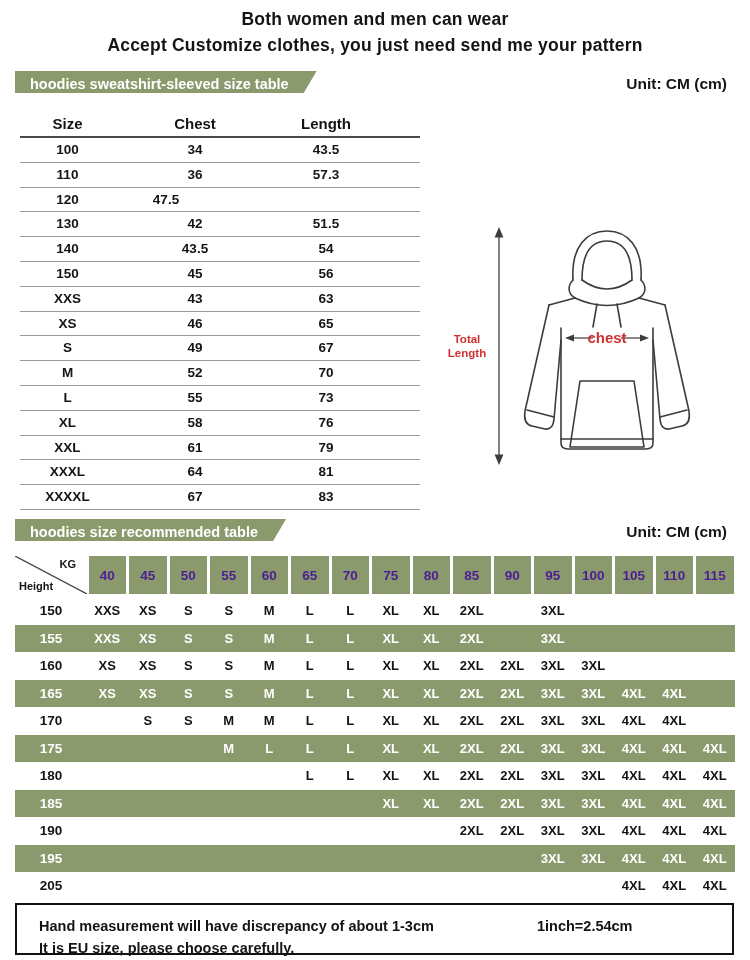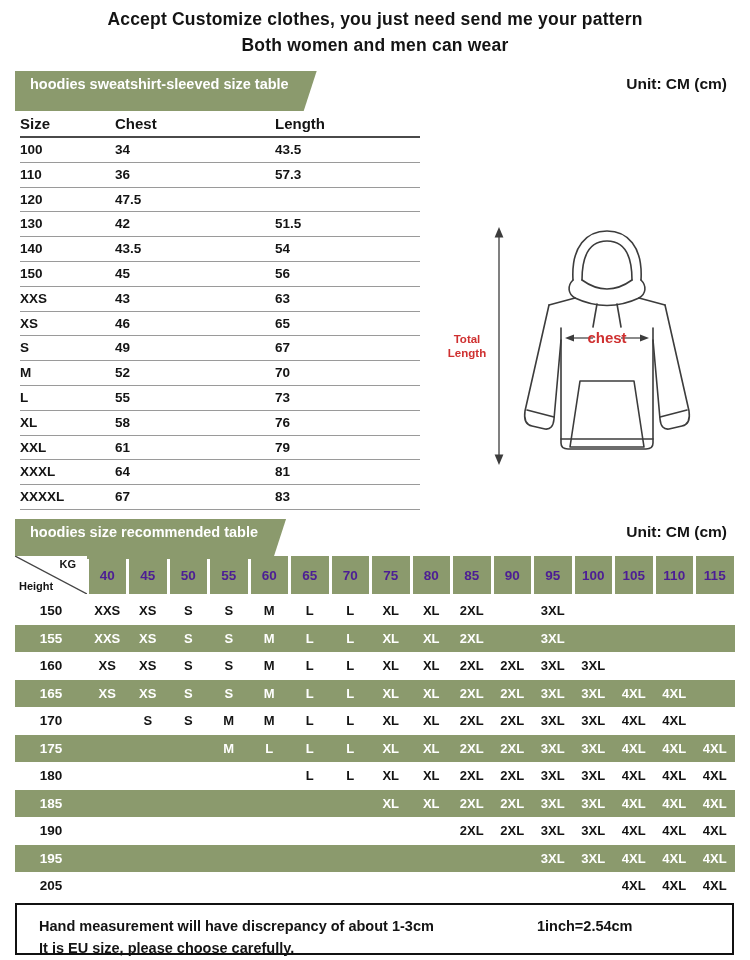--- a/index.html
+++ b/index.html
@@ -6,31 +6,31 @@
   * { margin:0; padding:0; box-sizing:border-box; }
   html,body { background:#fff; }
   body { font-family:"Liberation Sans", sans-serif; color:#141414; }
   .page { position:relative; width:750px; height:960px; margin:0 auto; background:#fff; overflow:hidden; }
 
   .hdr { position:absolute; top:6px; left:0; width:100%; text-align:center;
          font-weight:700; font-size:17.5px; line-height:26px; letter-spacing:.2px; }
 
   .banner-row { position:absolute; left:15px; width:720px; height:27px; }
   .flag { float:left; background:var(--green); color:#fff; font-weight:700; font-size:14.5px;
-          height:40px; line-height:26px; padding:0 28px 0 15px;
+          height:22px; line-height:26px; padding:0 28px 0 15px;
           clip-path:polygon(0 0,100% 0,calc(100% - 13px) 100%,0 100%);text-align:center; }
   .unit { float:right; font-weight:700; font-size:15.5px; line-height:26px; padding-right:8px; }
 
   
   .t1 { position:absolute; top:110px; left:20px; width:400px; }
   .t1-head { display:flex; height:28px; line-height:28px; font-weight:700; font-size:15px;
              border-bottom:2px solid #4a4a4a; }
   .t1-row { display:flex; height:24.8px; line-height:24.2px; font-weight:700; font-size:13.5px;
             border-bottom:1px solid #9a9a9a; }
-  .tc { text-align:left; }
+  .tc { text-align:center; }
   .c1 { width:95px; } .c2 { width:160px; } .c3 { width:102px; }
 
   
   .hoodie { position:absolute; top:218px; left:437px; }
   .redtxt { fill:var(--red); font-weight:700; font-family:"Liberation Sans",sans-serif; }
 
   
   .t2 { position:absolute; top:556px; left:15px; width:720px; }
   .t2-head { display:flex; height:38px; margin-bottom:3px; }
   .t2-corner { position:relative; width:72px; height:38px; background:#fff; }
@@ -52,22 +52,22 @@
           font-size:14.5px; line-height:22px; }
   .note-l1 { position:relative; }
   .inch { position:absolute; left:498px; top:0; }
 </style>
 </head>
 <body>
 
 <div class="page">
 
   <div class="hdr">
+    <div>Both women and men can wear</div>
     <div>Accept Customize clothes,  you just need send me your pattern</div>
-    <div>Both women and men can wear</div>
   </div>
 
   <div class="banner-row" style="top:71px">
     <div class="flag">hoodies sweatshirt-sleeved size table</div>
     <div class="unit">Unit: CM (cm)</div>
   </div>
 
   <div class="t1">
     <div class="t1-head">
       <div class="tc c1">Size</div>

